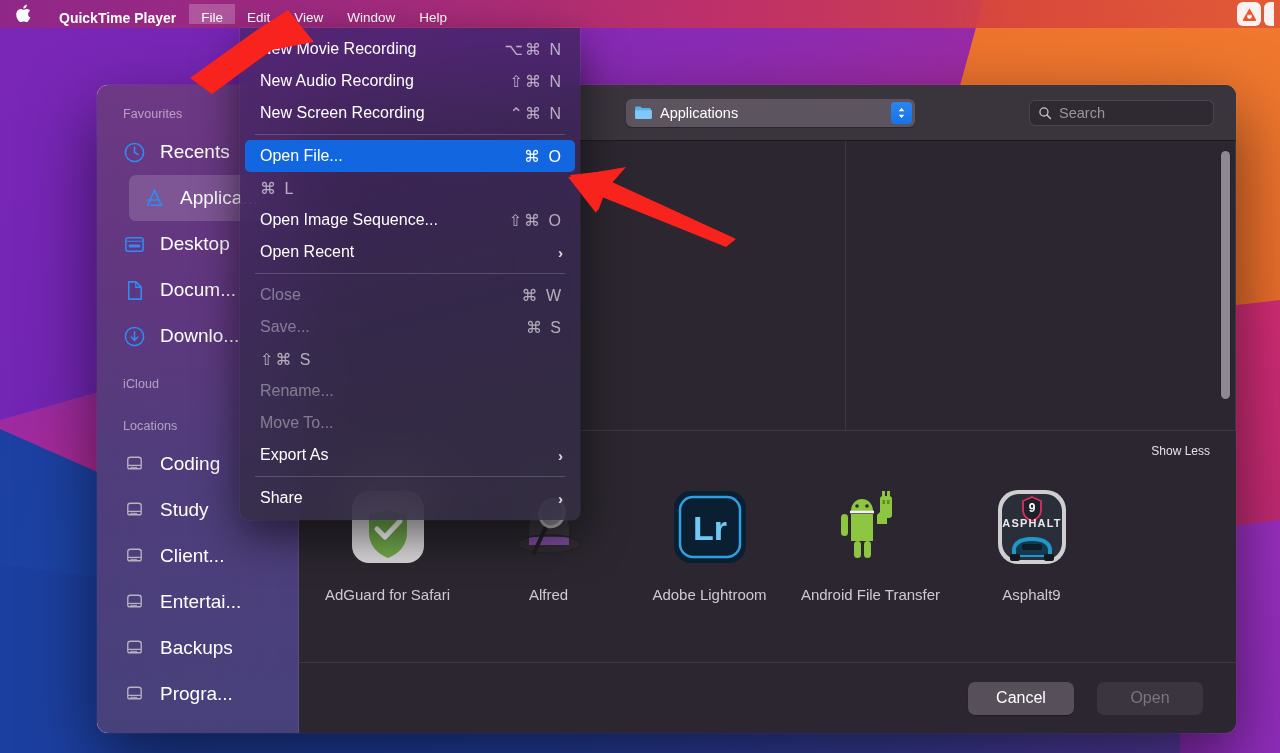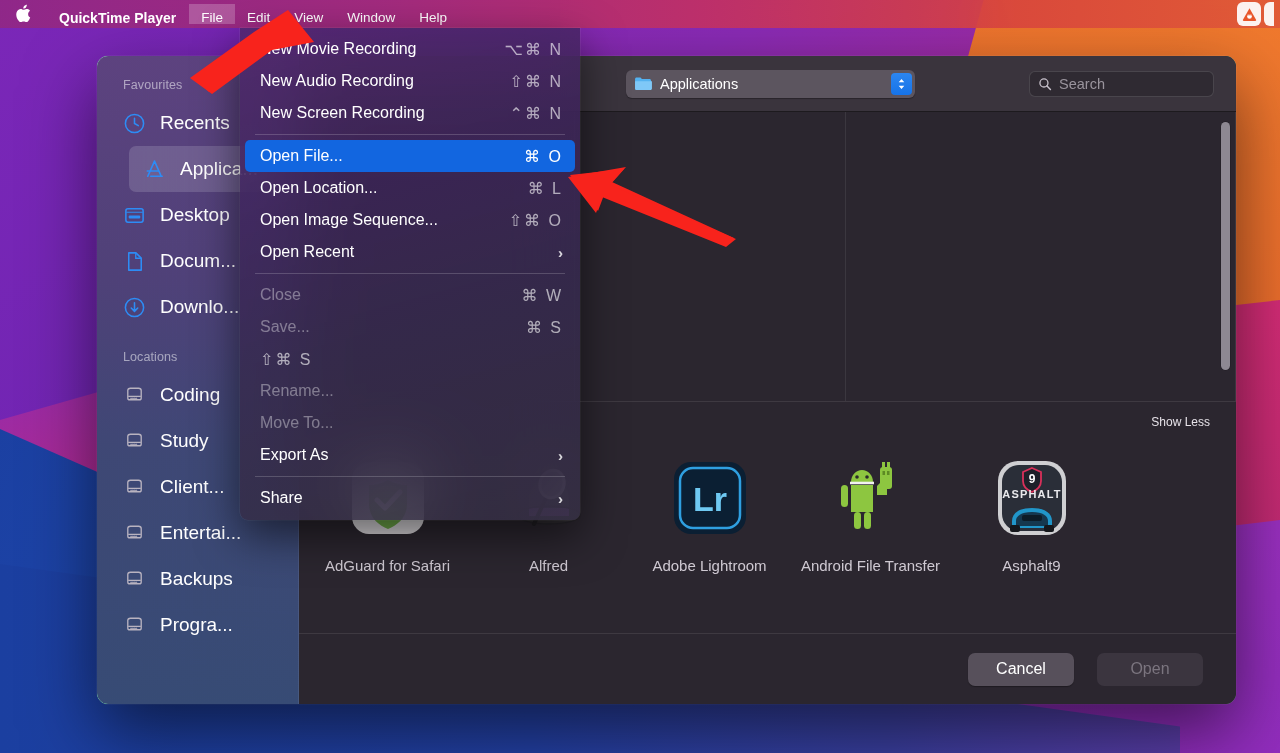--- a/index.html
+++ b/index.html
@@ -71,27 +71,27 @@
   .mb-status-icon {
     width:24px; height:24px; margin:0 3px;
     background:rgba(255,255,255,.92); border-radius:6px;
     display:flex; align-items:center; justify-content:center;
   }
   .mb-status-icon2 { width:10px; height:24px; margin-right:2px; overflow:hidden; }
   .mb-status-icon2 > div { width:24px; height:24px; background:rgba(255,255,255,.92); border-radius:6px; }
 
   
   #open-dialog {
-    position:absolute; left:97px; top:56px; width:1139px; height:648px;
+    position:absolute; left:97px; top:85px; width:1139px; height:648px;
     z-index:20;
     border-radius:11px;
     overflow:hidden;
     box-shadow:0 28px 70px rgba(0,0,0,.55), 0 0 0 .5px rgba(255,255,255,.12);
     display:flex;
-    background:#86efac;
+    background:#f9a8d4;
   }
   
   #dlg-sidebar {
     width:202px; flex:0 0 202px; height:100%;
     background:linear-gradient(180deg,
       rgba(86,38,120,.86) 0%,
       rgba(70,36,112,.86) 34%,
       rgba(50,44,108,.86) 62%,
       rgba(42,48,108,.86) 100%);
     backdrop-filter:blur(40px);
@@ -324,20 +324,23 @@
         <span class="sb-ico">
           <svg width="23" height="23" viewBox="0 0 24 24">
               <circle cx="12" cy="12" r="9.5" fill="none" stroke="#2d8cf5" stroke-width="1.6"></circle>
               <path d="M12 7v9m0 0-3.4-3.4M12 16l3.4-3.4" fill="none" stroke="#2d8cf5" stroke-width="1.6" stroke-linecap="round" stroke-linejoin="round"></path>
             </svg>
         </span>
         <span class="sb-label">Downlo...</span>
       </div>
     </div>
 
+    <div class="sb-group" style="margin-top:18px">
+      <div class="sb-header">iCloud</div>
+    </div>
 
     <div class="sb-group" style="margin-top:20px">
       <div class="sb-header">Locations</div>
 
       <div class="sb-item">
         <span class="sb-ico">
           <svg width="23" height="20" viewBox="0 0 24 20">
               <path d="M5 5.4C5 4 6.2 3 7.8 3h8.4C17.8 3 19 4 19 5.4V13a2 2 0 0 1-2 2H7a2 2 0 0 1-2-2z" fill="none" stroke="#b9b3c0" stroke-width="1.4"></path>
               <path d="M5.4 11.5h13.2" stroke="#b9b3c0" stroke-width="1.2"></path>
               <path d="M8 13.3h.9M9.8 13.3h.9M11.6 13.3h.9M13.4 13.3h.9" stroke="#b9b3c0" stroke-width="1.1" stroke-linecap="round"></path>
@@ -555,21 +558,20 @@
     <span class="mi-key">⌃⌘ N</span>
   </div>
 
   <div class="mi-sep"></div>
 
   <div class="mi sel">
     <span class="mi-label">Open File...</span>
     <span class="mi-key">⌘ O</span>
   </div>
   <div class="mi">
-    <span class="mi-label">Open Location...</span>
     <span class="mi-key">⌘ L</span>
   </div>
   <div class="mi">
     <span class="mi-label">Open Image Sequence...</span>
     <span class="mi-key">⇧⌘ O</span>
   </div>
   <div class="mi">
     <span class="mi-label">Open Recent</span>
     <span class="mi-arrow">›</span>
   </div>

